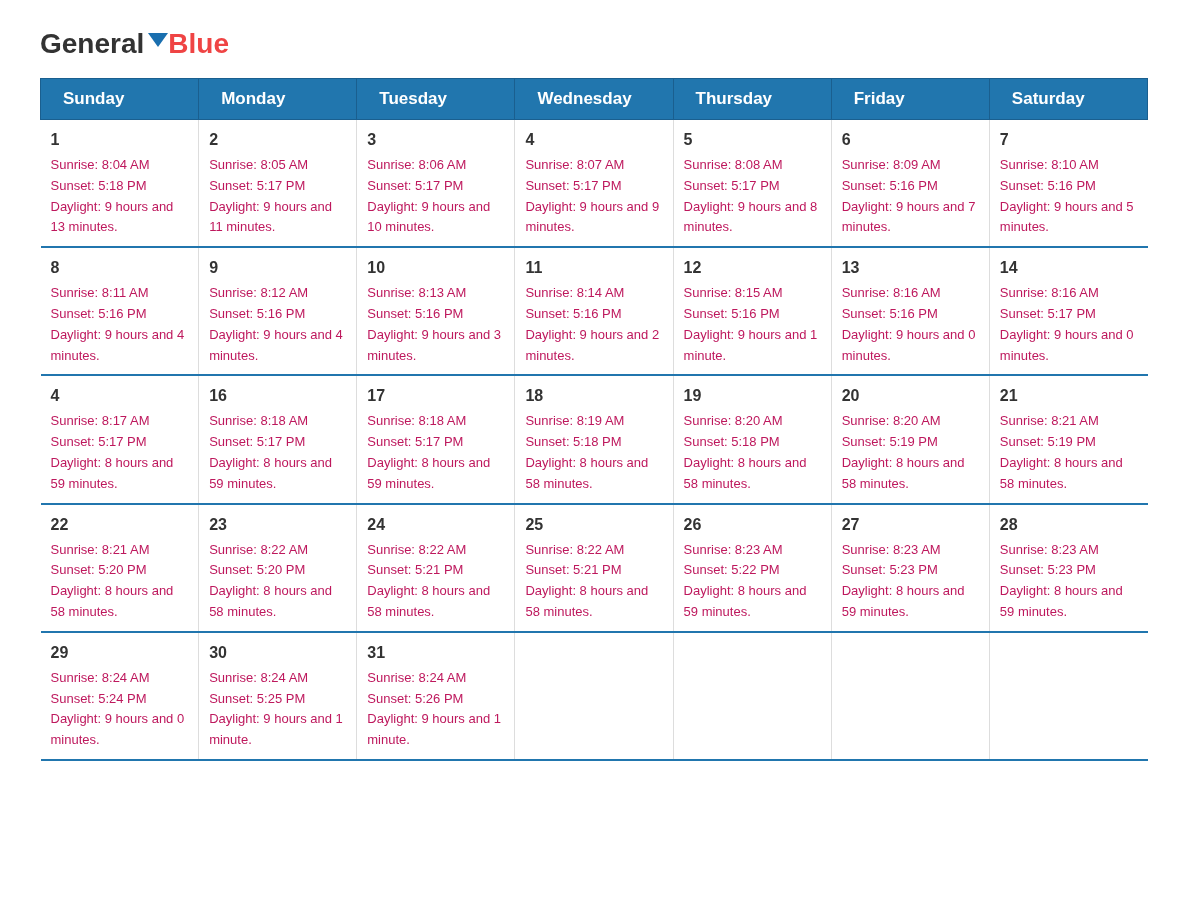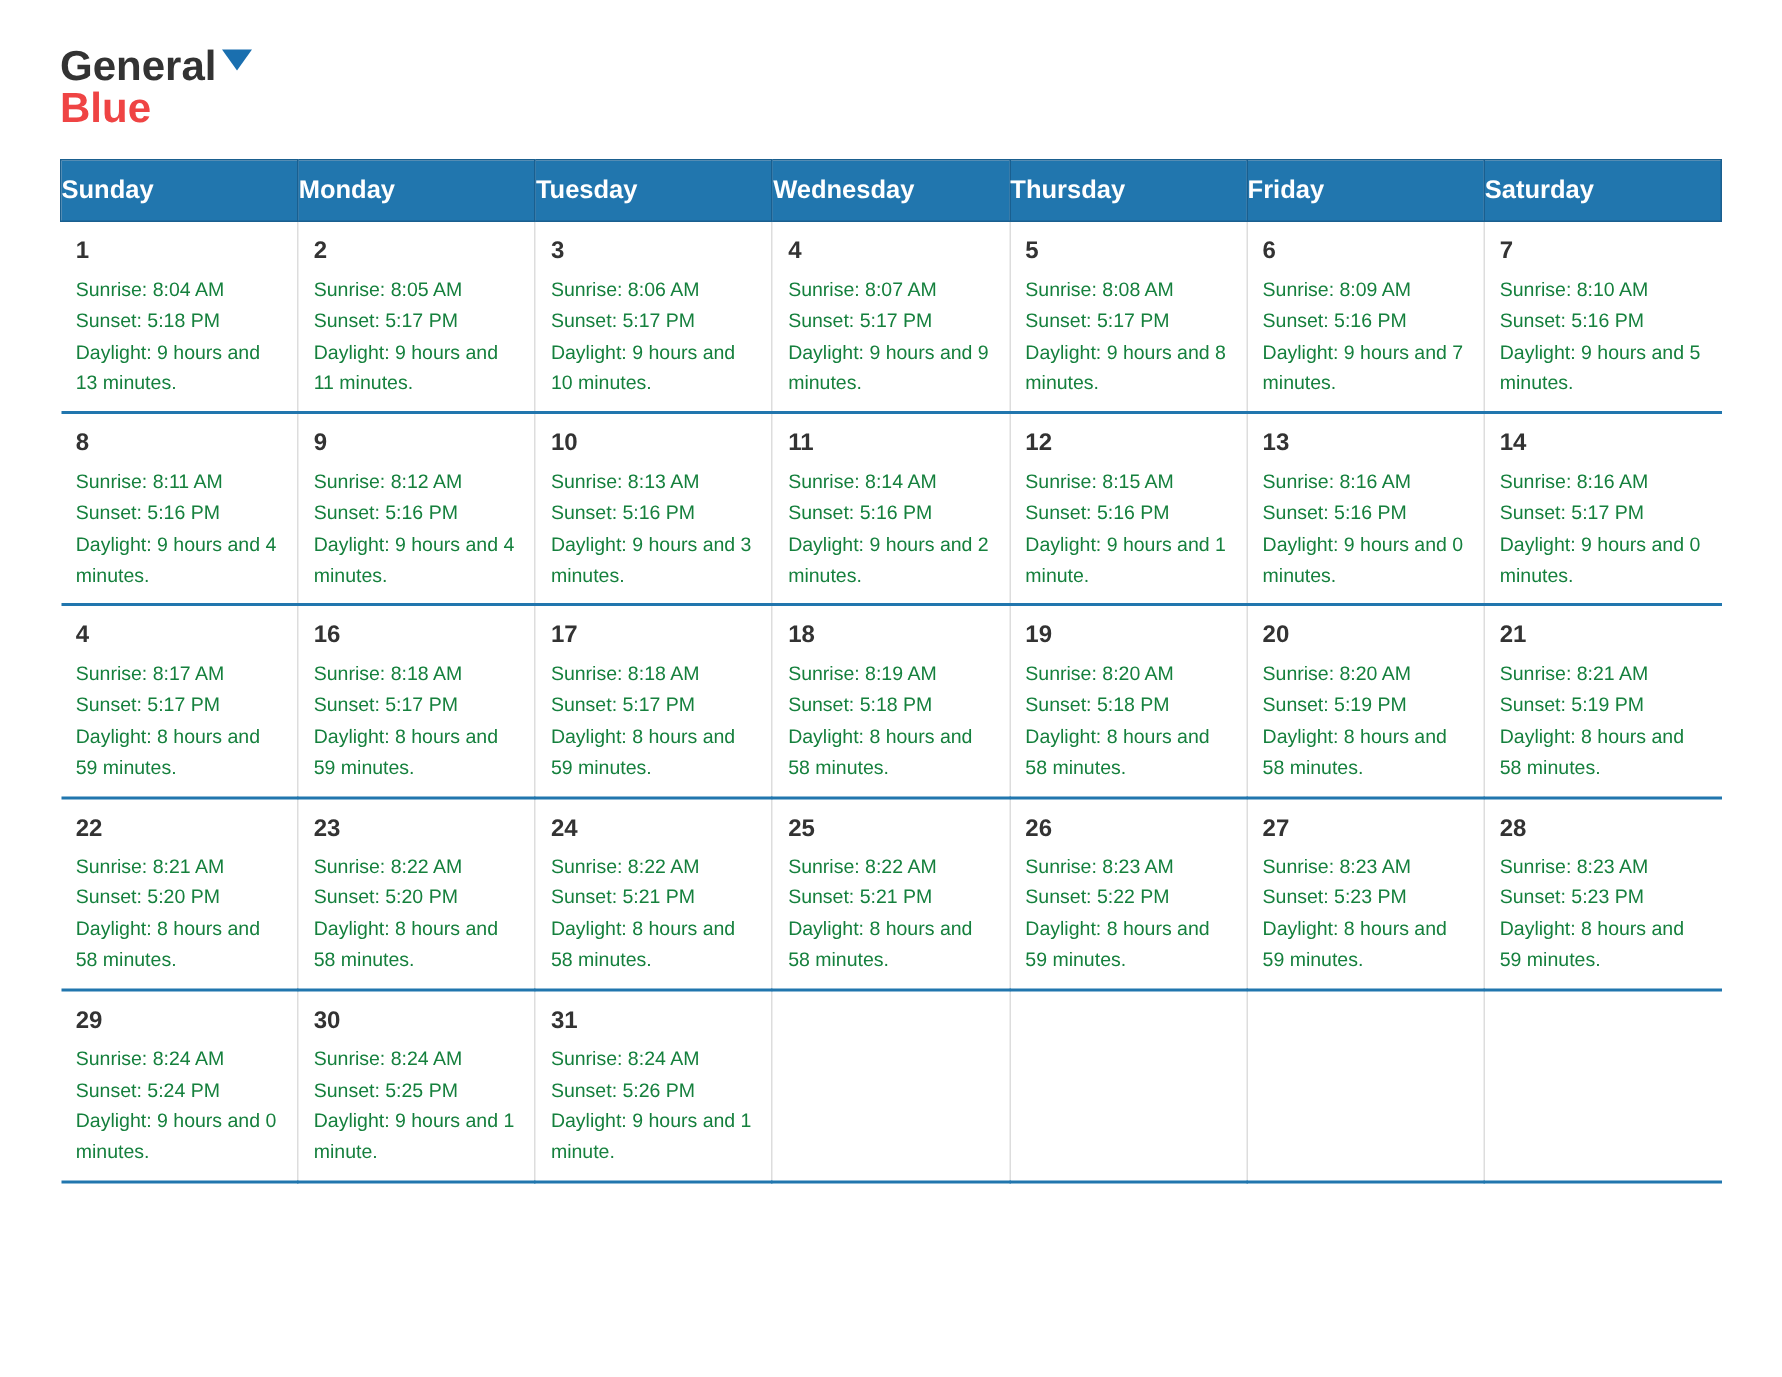--- a/index.html
+++ b/index.html
@@ -11,21 +11,21 @@
       min-height: 918px;
     }
     .header {
       display: flex;
       justify-content: space-between;
       align-items: flex-start;
       margin-bottom: 20px;
     }
     .logo {
       display: flex;
-      flex-direction: column;
+      flex-direction: row;
       align-items: flex-start;
     }
     .logo-text-general {
       font-size: 28px;
       font-weight: bold;
       color: #333;
       line-height: 1;
     }
     .logo-text-blue {
       font-size: 28px;
@@ -68,21 +68,21 @@
       border-collapse: collapse;
       table-layout: fixed;
     }
     thead tr {
       background-color: #2176ae;
     }
     thead th {
       color: #fff;
       font-size: 17px;
       font-weight: 600;
-      padding: 10px 0;
+      padding: 10px 22px;
       text-align: left;
       border: 1px solid #1a5f8f;
     }
     tbody tr {
       border-bottom: 2px solid #2176ae;
     }
     tbody td {
       vertical-align: top;
       padding: 8px 10px;
       font-size: 13.5px;
@@ -95,21 +95,21 @@
       border-right: none;
     }
     .day-number {
       font-size: 16px;
       font-weight: bold;
       margin-bottom: 3px;
       display: block;
     }
     .day-info {
       font-size: 13px;
-      color: #15803d;
+      color: #be185d;
       line-height: 1.6;
     }
     tbody tr:last-child {
       border-bottom: 2px solid #2176ae;
       margin-top: 44px;
     }
     .empty-cell {
       background: #fff;
     }
   </style>

